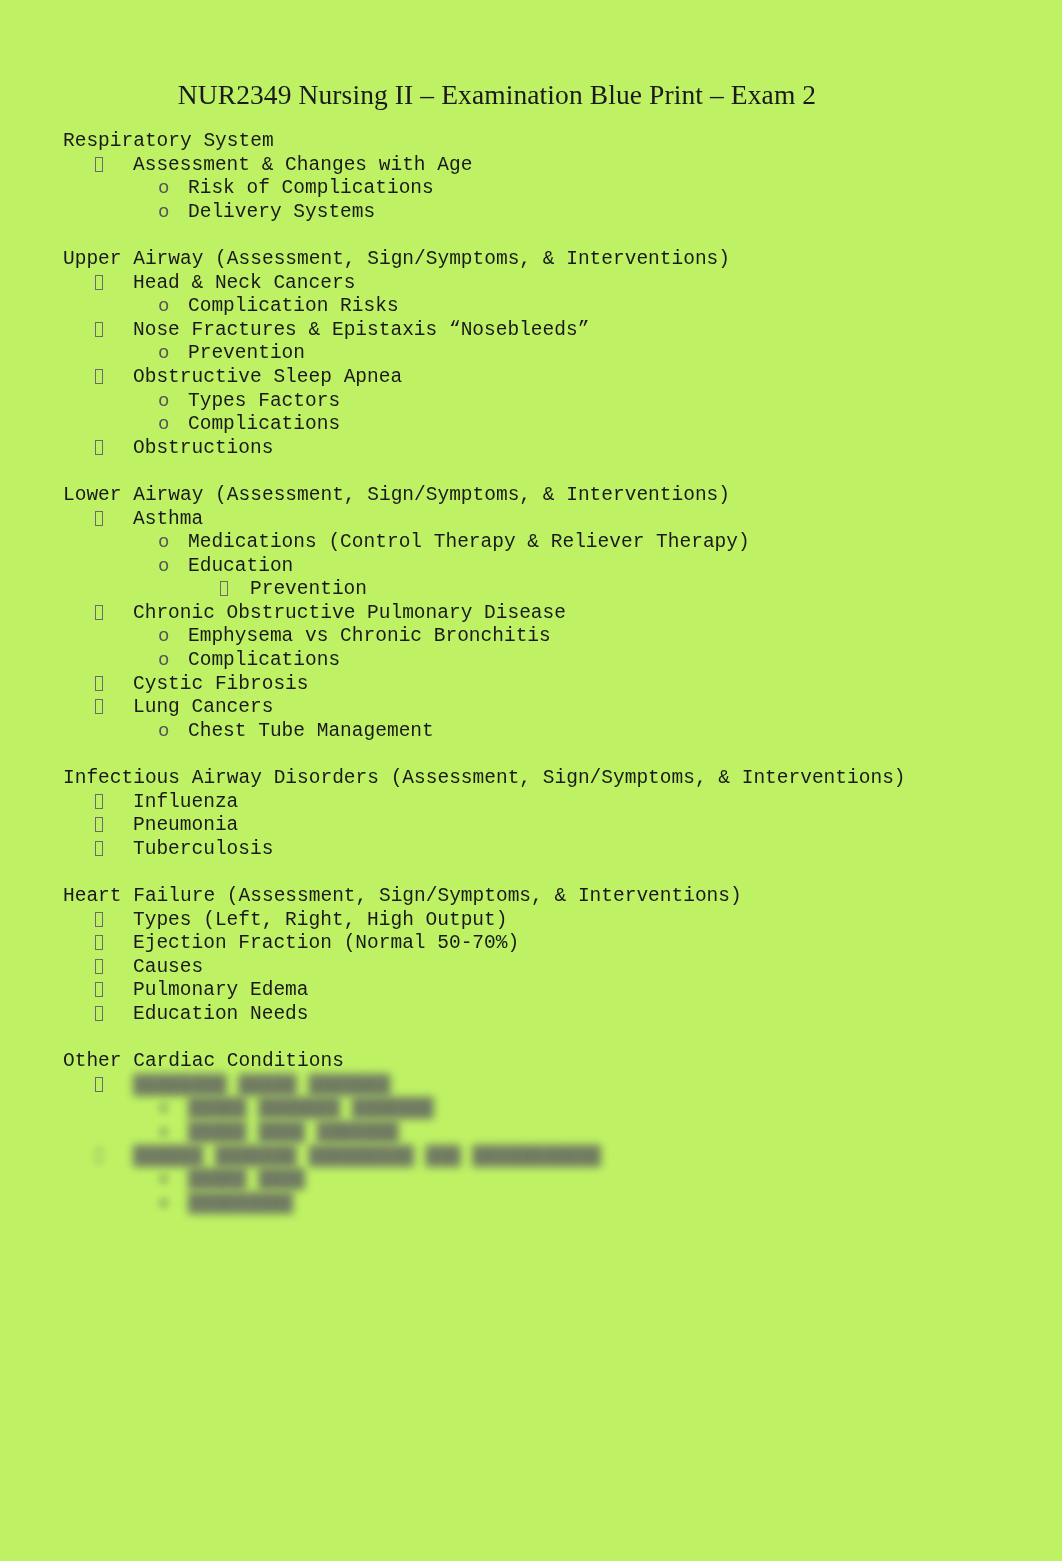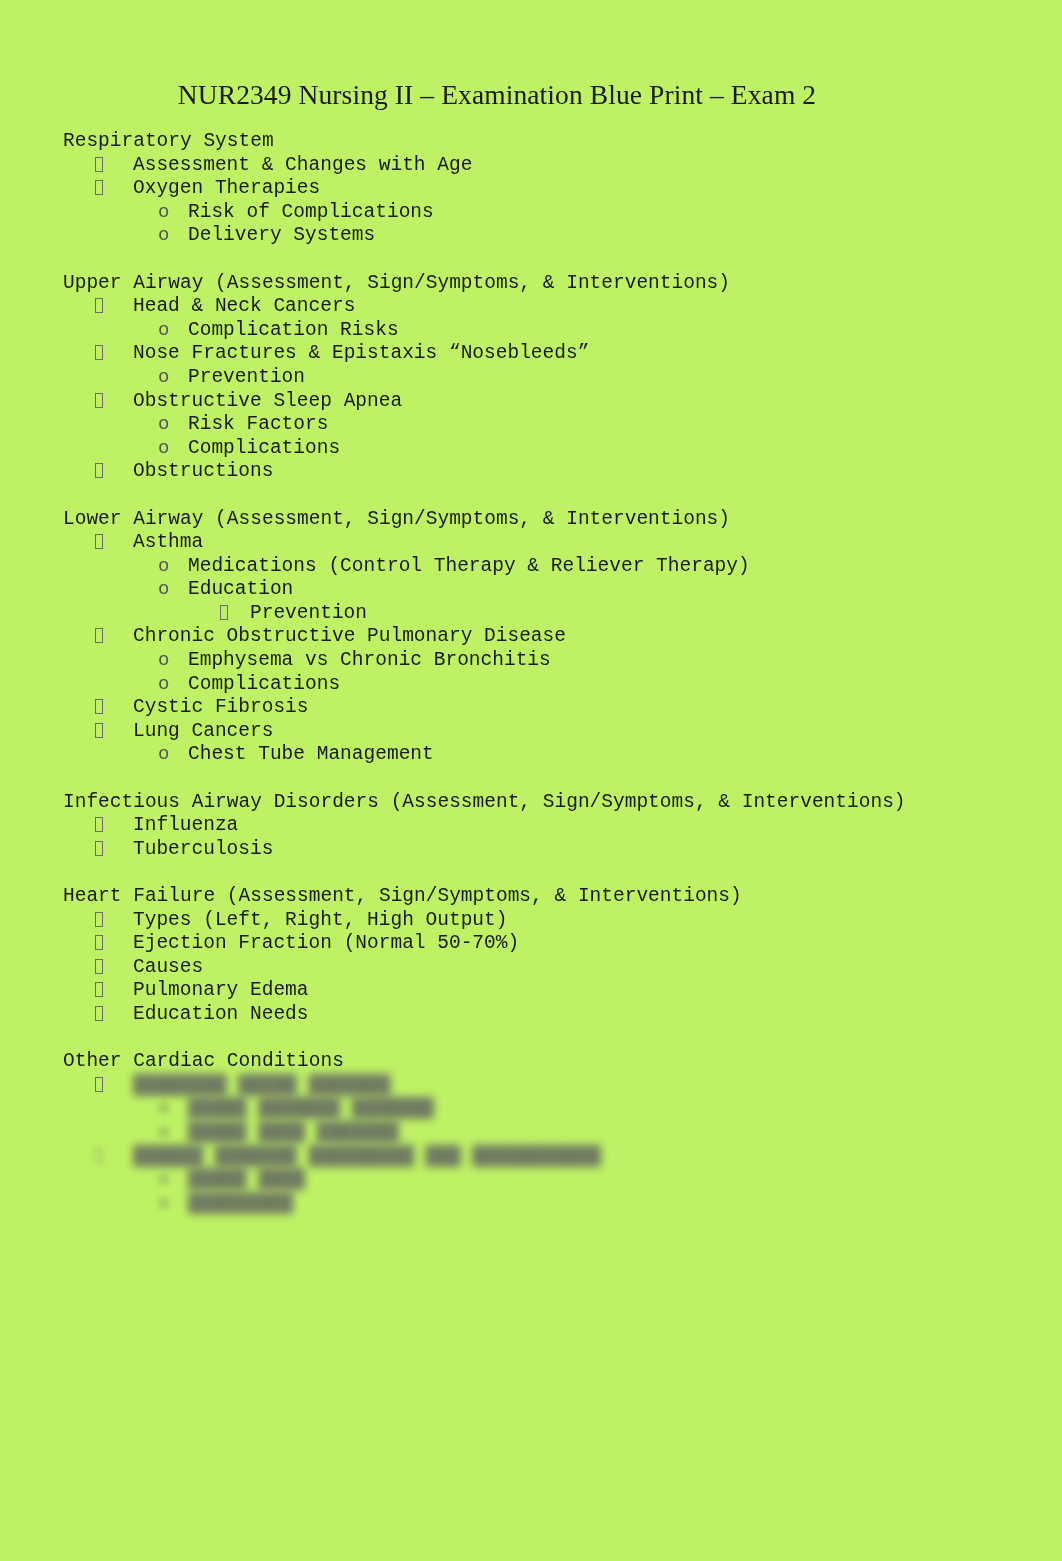--- a/index.html
+++ b/index.html
@@ -125,24 +125,20 @@
 
   <h1 class="doc-title">NUR2349 Nursing II – Examination Blue Print – Exam 2</h1>
 
   <div class="body-block">
     <div id="content-root">
         <div class="line lvl0">Respiratory System</div>
         <div class="line bullet lvl1">
           <span class="marker sharp-marker"><span class="tofu-box"></span></span>
           <span class="label">Assessment &amp; Changes with Age</span>
         </div>
-        <div class="line bullet lvl1">
-          <span class="marker sharp-marker"><span class="tofu-box"></span></span>
-          <span class="label">Oxygen Therapies</span>
-        </div>
         <div class="line bullet lvl2">
           <span class="marker sharp-marker">o</span>
           <span class="label">Risk of Complications</span>
         </div>
         <div class="line bullet lvl2">
           <span class="marker sharp-marker">o</span>
           <span class="label">Delivery Systems</span>
         </div>
         <div class="line spacer">&nbsp;</div>
         <div class="line lvl0">Upper Airway (Assessment, Sign/Symptoms, &amp; Interventions)</div>
@@ -161,21 +157,21 @@
         <div class="line bullet lvl2">
           <span class="marker sharp-marker">o</span>
           <span class="label">Prevention</span>
         </div>
         <div class="line bullet lvl1">
           <span class="marker sharp-marker"><span class="tofu-box"></span></span>
           <span class="label">Obstructive Sleep Apnea</span>
         </div>
         <div class="line bullet lvl2">
           <span class="marker sharp-marker">o</span>
-          <span class="label">Risk Factors</span>
+          <span class="label">Types Factors</span>
         </div>
         <div class="line bullet lvl2">
           <span class="marker sharp-marker">o</span>
           <span class="label">Complications</span>
         </div>
         <div class="line bullet lvl1">
           <span class="marker sharp-marker"><span class="tofu-box"></span></span>
           <span class="label">Obstructions</span>
         </div>
         <div class="line spacer">&nbsp;</div>
@@ -218,20 +214,24 @@
         </div>
         <div class="line bullet lvl2">
           <span class="marker sharp-marker">o</span>
           <span class="label">Chest Tube Management</span>
         </div>
         <div class="line spacer">&nbsp;</div>
         <div class="line lvl0">Infectious Airway Disorders (Assessment, Sign/Symptoms, &amp; Interventions)</div>
         <div class="line bullet lvl1">
           <span class="marker sharp-marker"><span class="tofu-box"></span></span>
           <span class="label">Influenza</span>
+        </div>
+        <div class="line bullet lvl1">
+          <span class="marker sharp-marker"><span class="tofu-box"></span></span>
+          <span class="label">Pneumonia</span>
         </div>
         <div class="line bullet lvl1">
           <span class="marker sharp-marker"><span class="tofu-box"></span></span>
           <span class="label">Tuberculosis</span>
         </div>
         <div class="line spacer">&nbsp;</div>
         <div class="line lvl0">Heart Failure (Assessment, Sign/Symptoms, &amp; Interventions)</div>
         <div class="line bullet lvl1">
           <span class="marker sharp-marker"><span class="tofu-box"></span></span>
           <span class="label">Types (Left, Right, High Output)</span>

